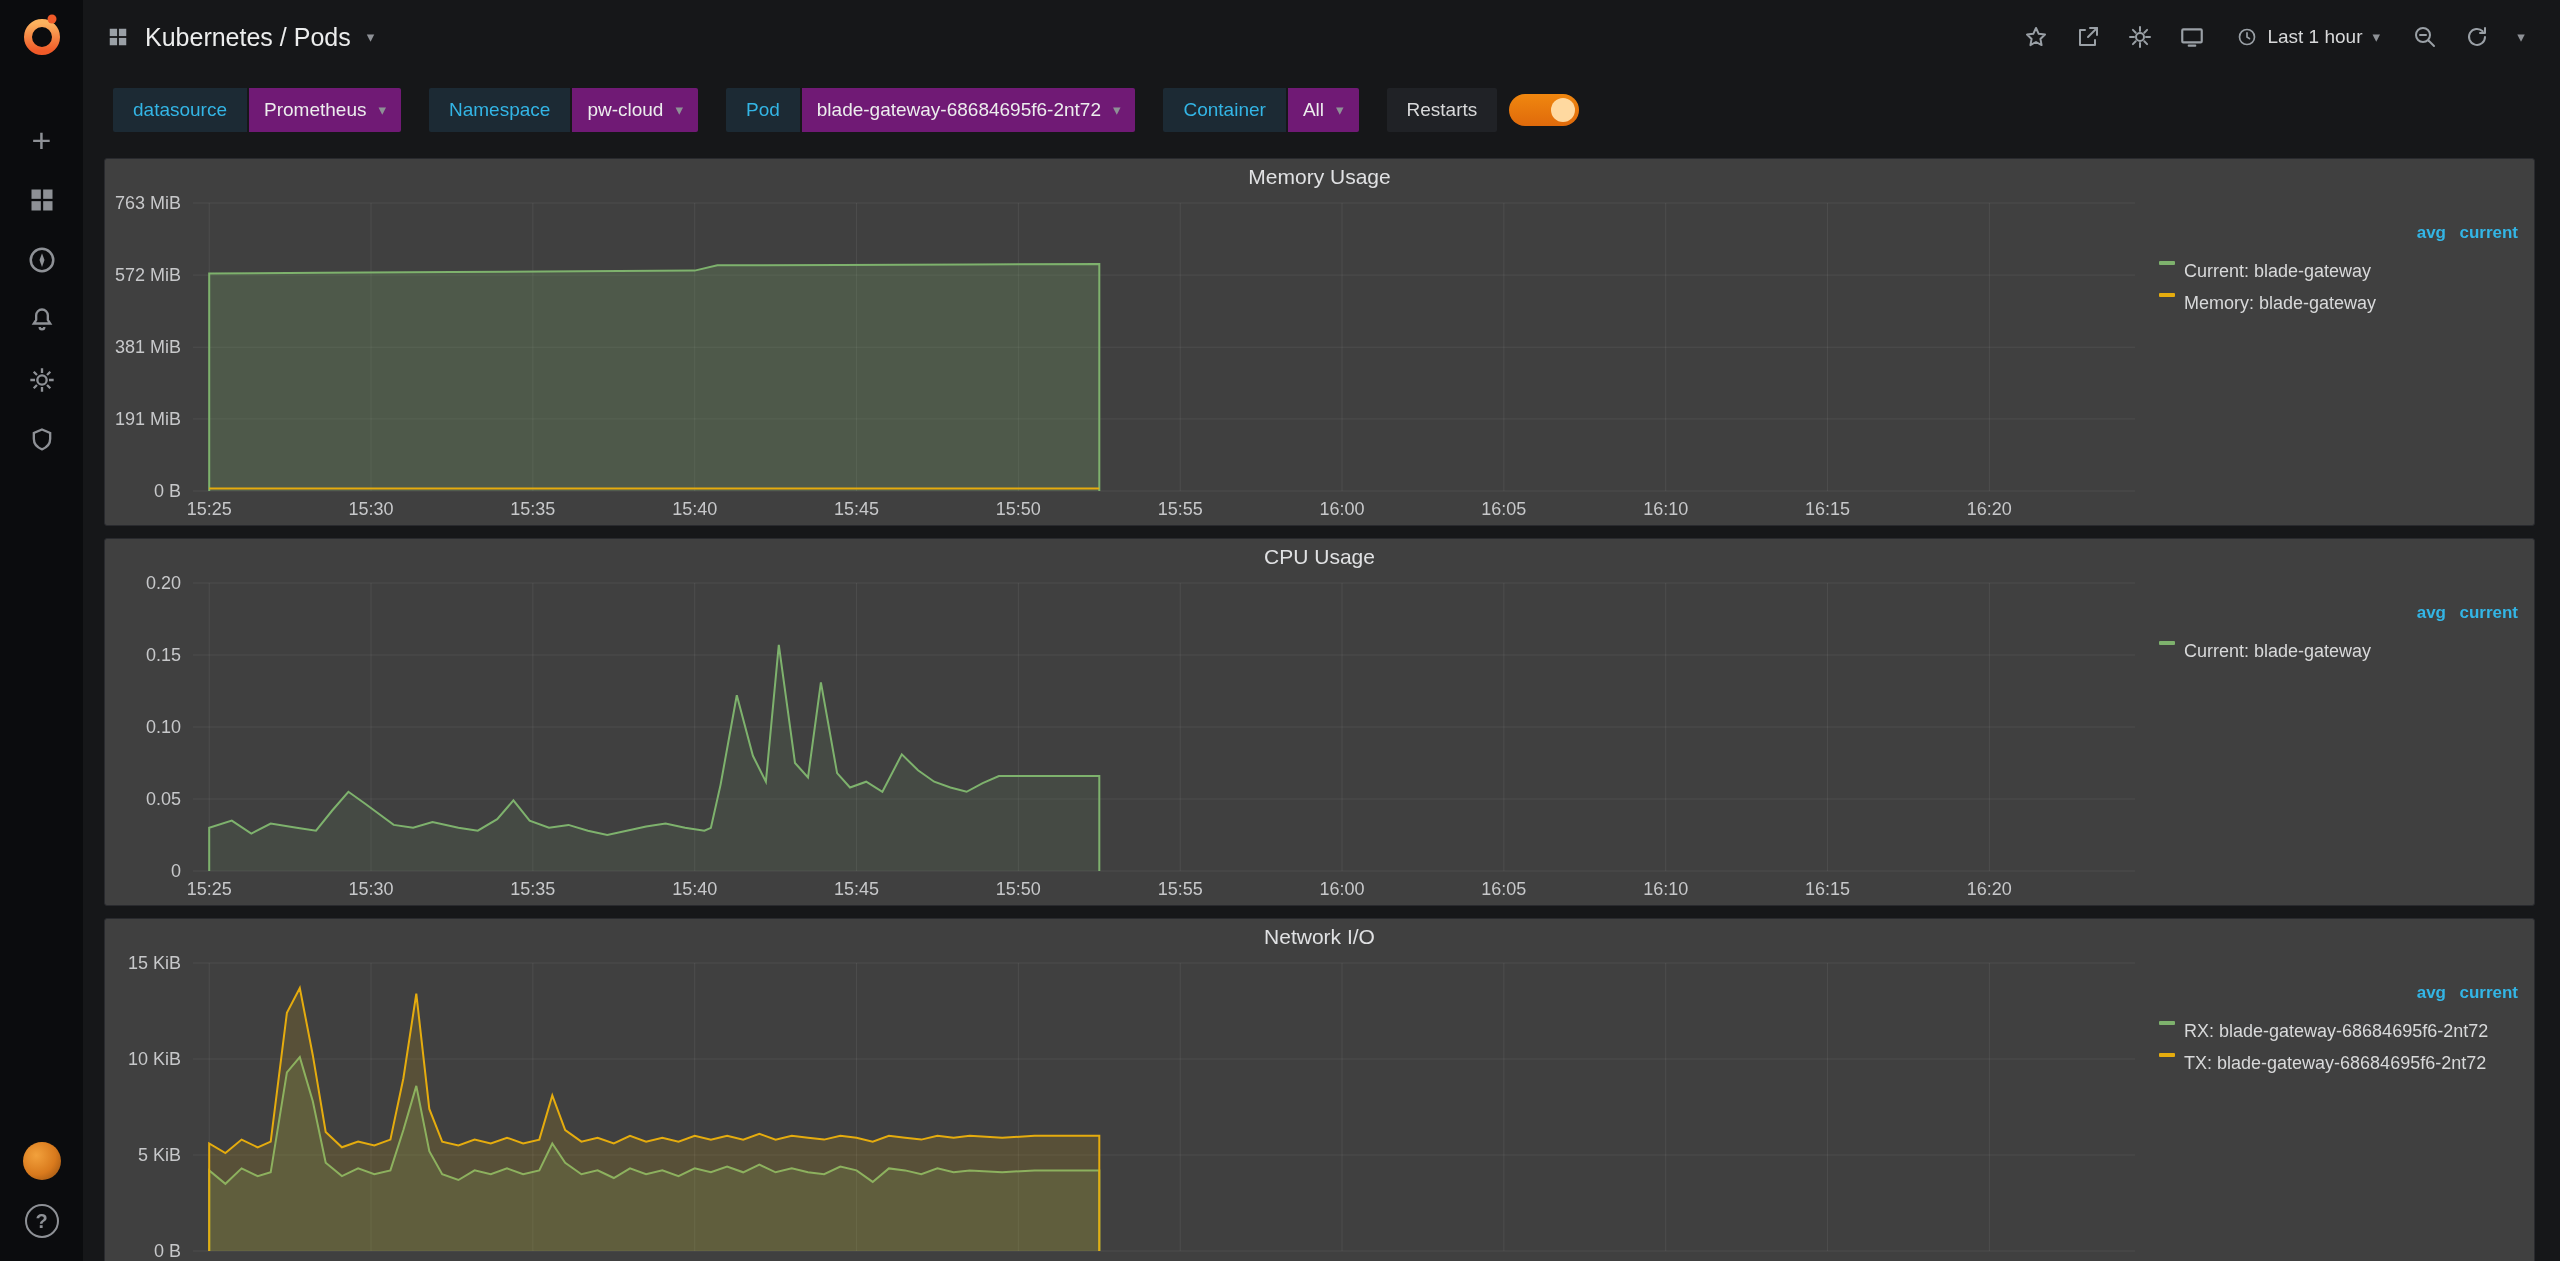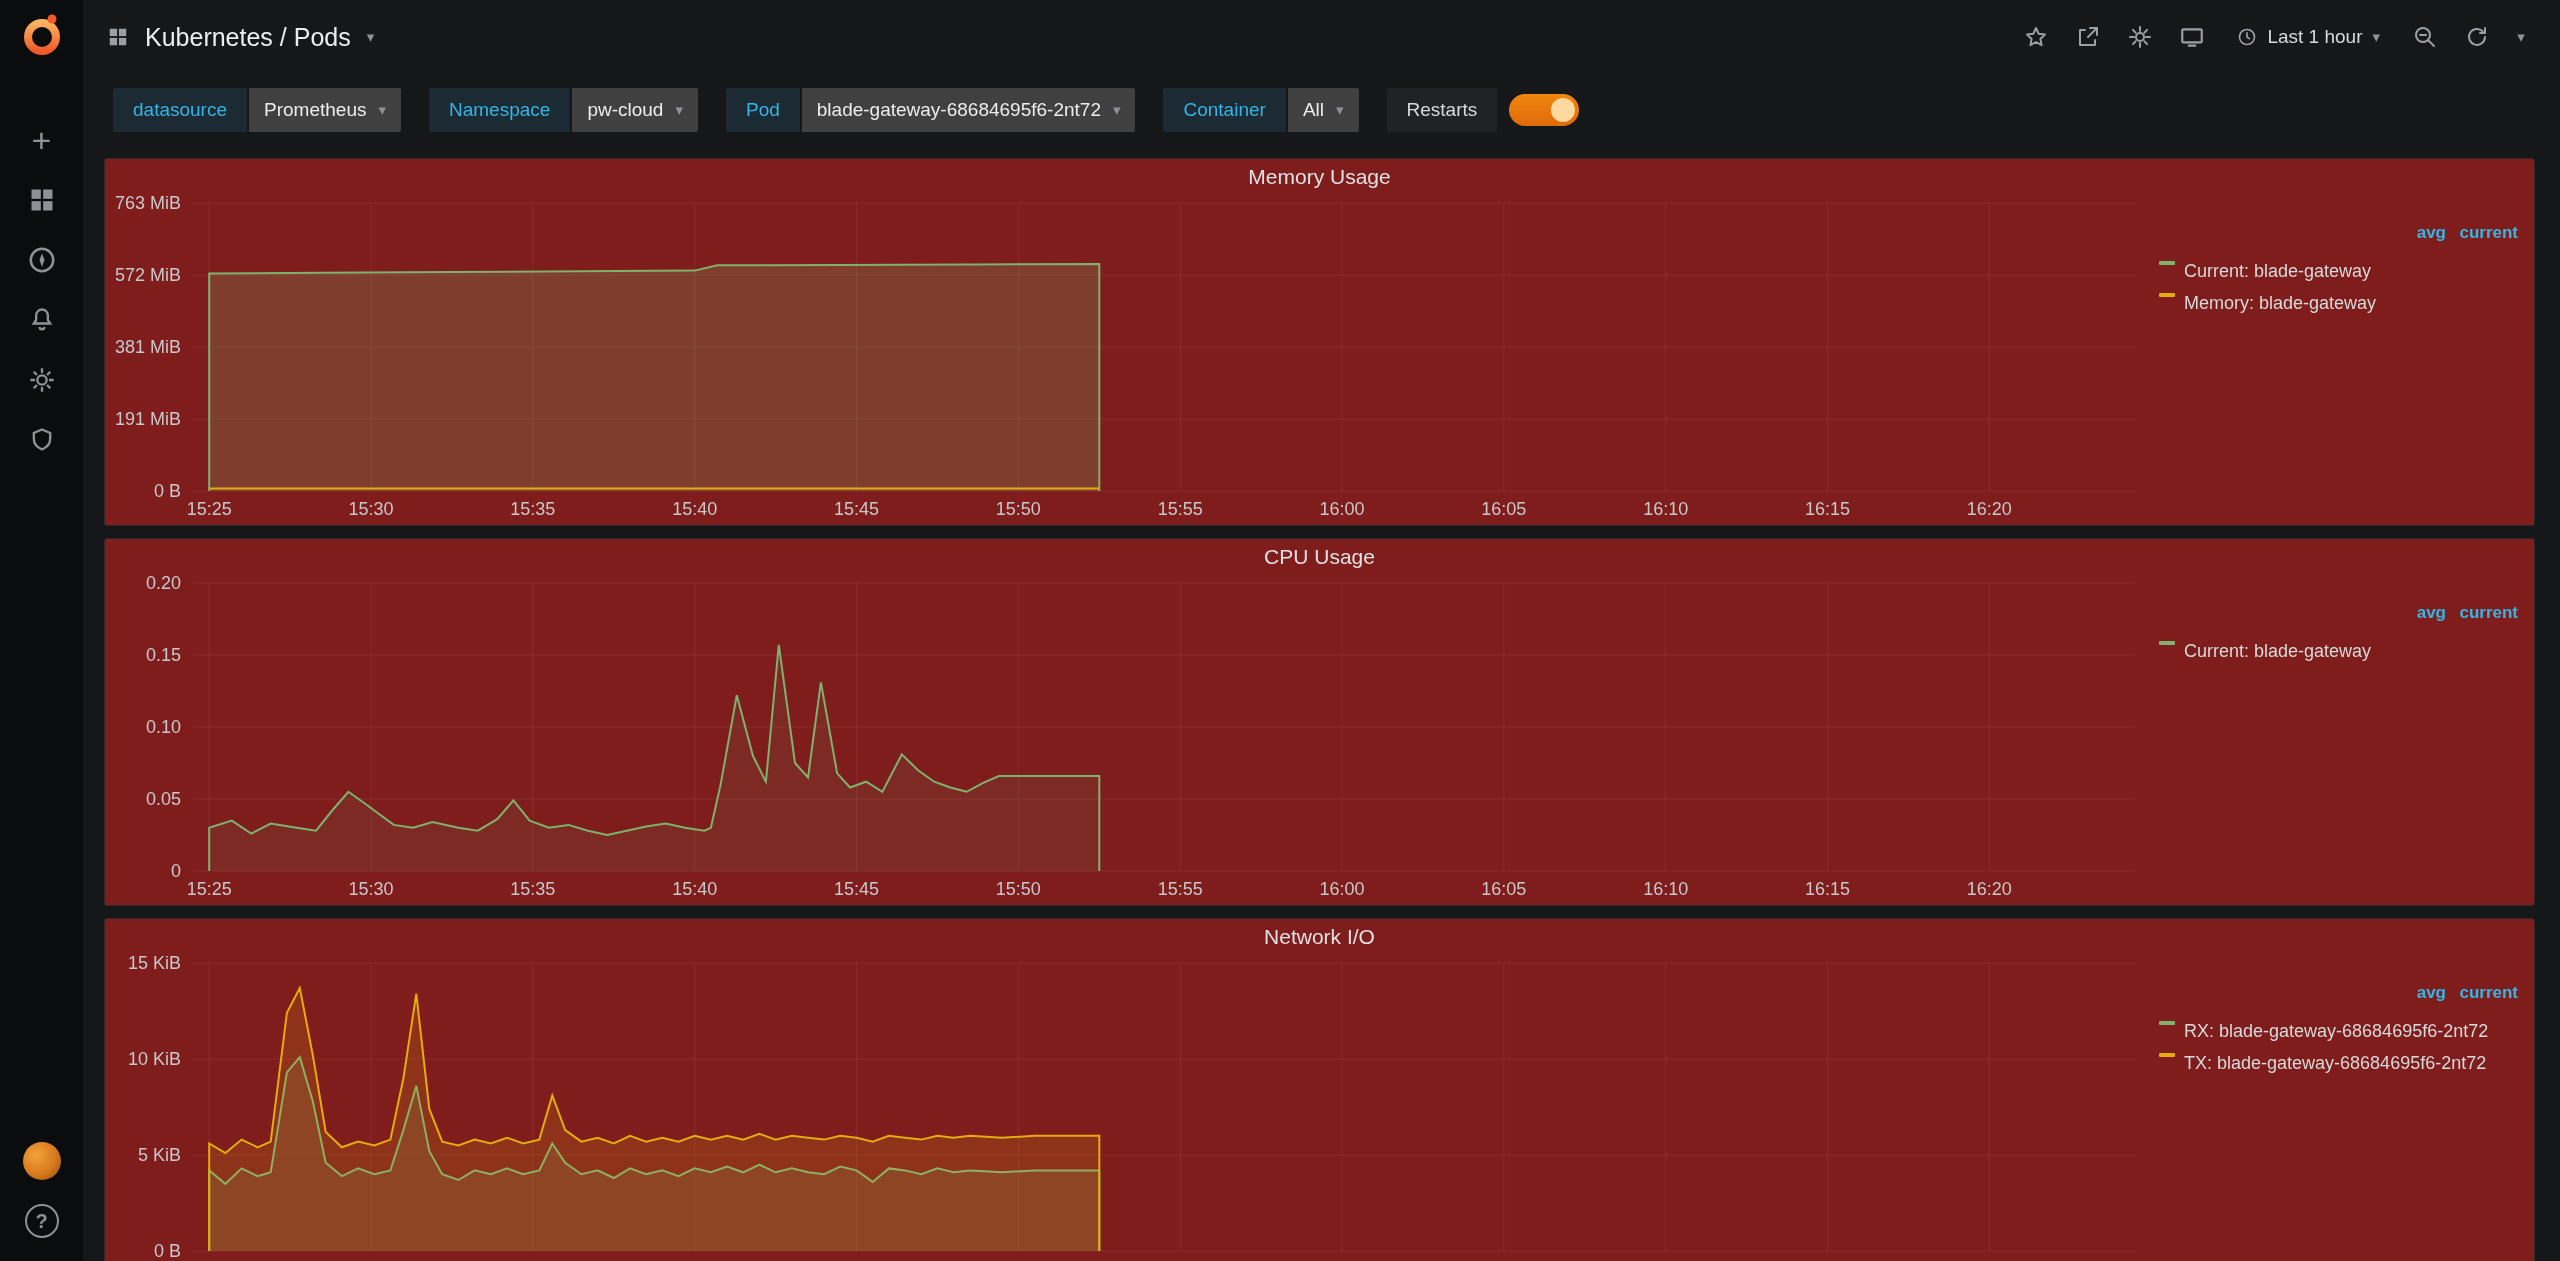--- a/index.html
+++ b/index.html
@@ -30,29 +30,29 @@
   .icon-btn svg{stroke:#9aa0a6;fill:none;stroke-width:2;stroke-linecap:round;stroke-linejoin:round}
   .time-btn{display:flex;align-items:center;gap:10px;height:44px;padding:0 16px;color:#d8d9da;
     font-size:19px;cursor:pointer}
   .time-btn svg{stroke:#9aa0a6;fill:none;stroke-width:2;stroke-linecap:round}
   
   .submenu{height:72px;display:flex;align-items:center;gap:28px;padding:0 30px}
   .var{display:flex;align-items:center}
   .var-label{height:44px;display:flex;align-items:center;padding:0 20px;background:#1c2a34;
     color:#33b5e5;font-size:19px;border-radius:2px 0 0 2px}
   .var-label.plain{color:#d8d9da;background:#202226;border-radius:2px}
-  .var-value{height:44px;display:flex;align-items:center;gap:12px;padding:0 15px;background:#404040;
+  .var-value{height:44px;display:flex;align-items:center;gap:12px;padding:0 15px;background:#701a75;
     color:#eceded;font-size:19px;margin-left:2px;cursor:pointer;border-radius:0 2px 2px 0;white-space:nowrap}
   .toggle{width:70px;height:32px;border-radius:17px;margin-left:12px;position:relative;cursor:pointer;
     display:inline-block;background:linear-gradient(#f0870f,#e06a0b)}
   .toggle .knob{position:absolute;right:4px;top:4px;width:24px;height:24px;border-radius:50%;
     background:#ffd9a0}
   
   .panels{padding:12px 25px 0 21px}
-  .panel{background:#7f1d1d;border:1px solid #292a2e;border-radius:3px;margin-bottom:12px}
+  .panel{background:#404040;border:1px solid #292a2e;border-radius:3px;margin-bottom:12px}
   .panel-title{height:36px;display:flex;align-items:center;justify-content:center;font-size:21px;
     color:#e0e1e3;font-weight:500;cursor:pointer}
   .panel-body{display:flex}
   svg.chart{display:block}
   .grid{stroke:rgba(255,255,255,0.07);stroke-width:1}
   .tick{fill:#c7c8ca;font-size:18px;font-family:"Liberation Sans",sans-serif}
   .xtick{text-anchor:middle}
   .ytick{text-anchor:end}
   
   .legend{width:389px;padding:28px 16px 0 14px}

